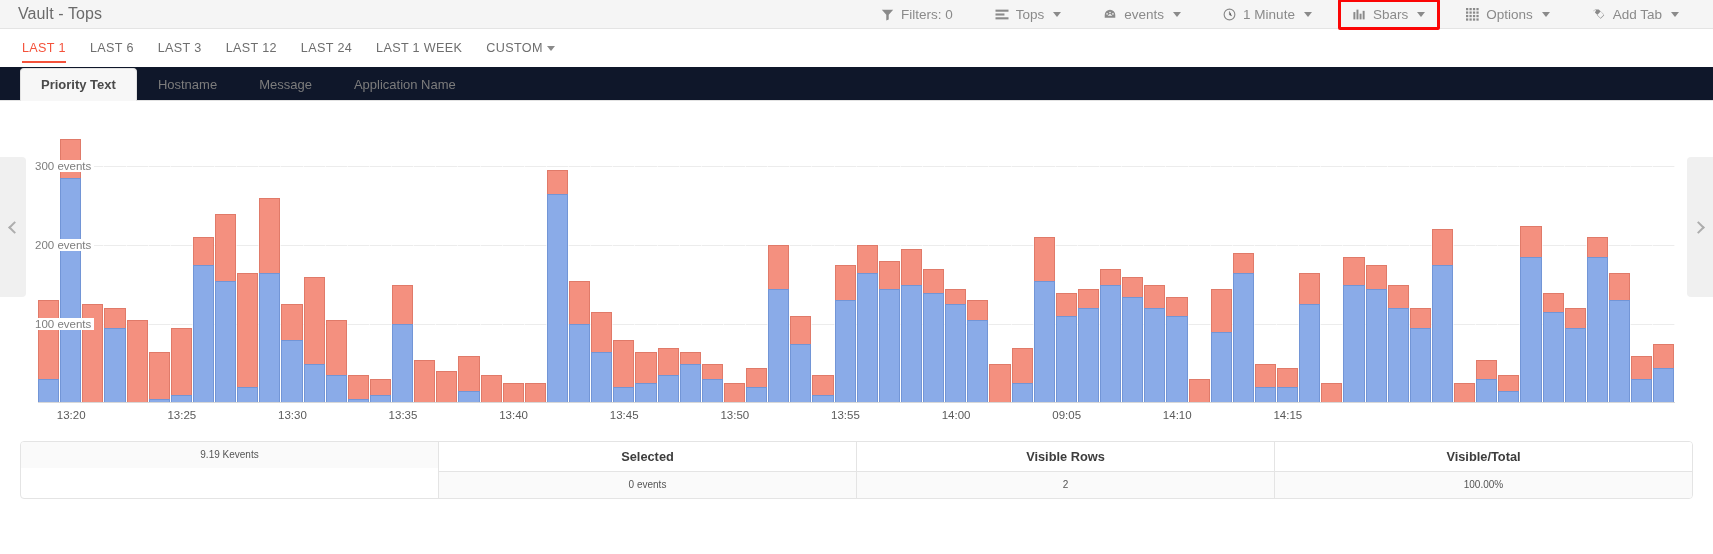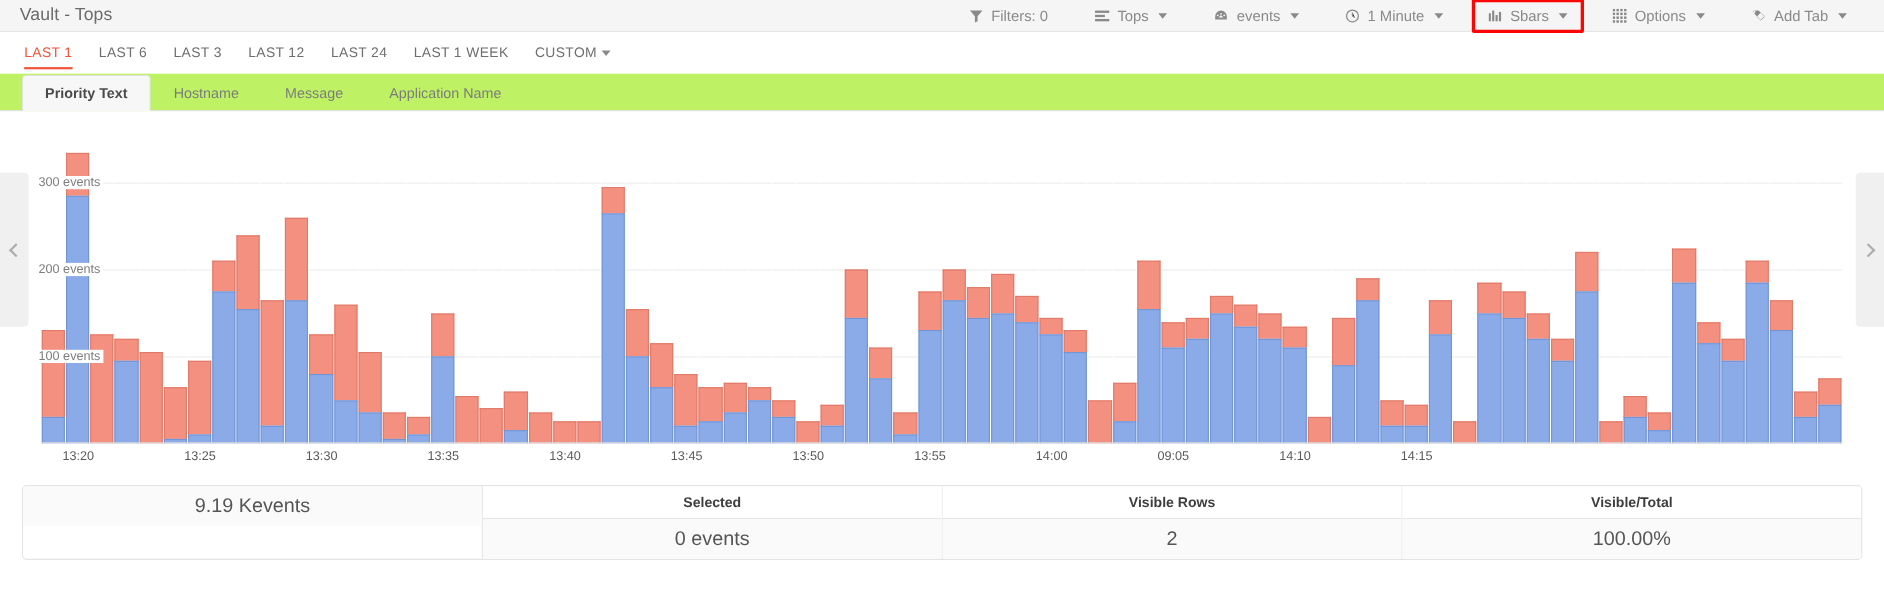--- a/index.html
+++ b/index.html
@@ -89,21 +89,21 @@
   }
   .range-tab .caret { display: inline-block; vertical-align: middle; margin-left: 4px; }
 
   
   .field-tabs {
     display: flex;
     align-items: flex-end;
     padding: 0 20px;
     height: 34px;
     border-bottom: 1px solid #e2e2e2;
-    background: #bef264;
+    background: #0f172a;
   }
   .field-tab {
     font-size: 13px;
     color: #7c7c7c;
     padding: 8px 20px 9px 20px;
     cursor: pointer;
     border: 1px solid transparent;
     border-bottom: none;
     border-radius: 4px 4px 0 0;
     position: relative;
@@ -219,21 +219,21 @@
     text-align: center;
     font-size: 12.8px;
     font-weight: bold;
     color: #3d3d3d;
     padding: 7px 4px 7px;
     background: #fff;
     border-bottom: 1px solid #e4e4e4;
   }
   .sum-val {
     text-align: center;
-    font-size: 18px;
+    font-size: 10px;
     color: #555;
     padding: 7px 4px 8px;
     background: #fafafa;
   }
 </style>
 </head>
 <body>
 
 <div class="topbar">
   <div class="app-title">Vault - Tops</div>

